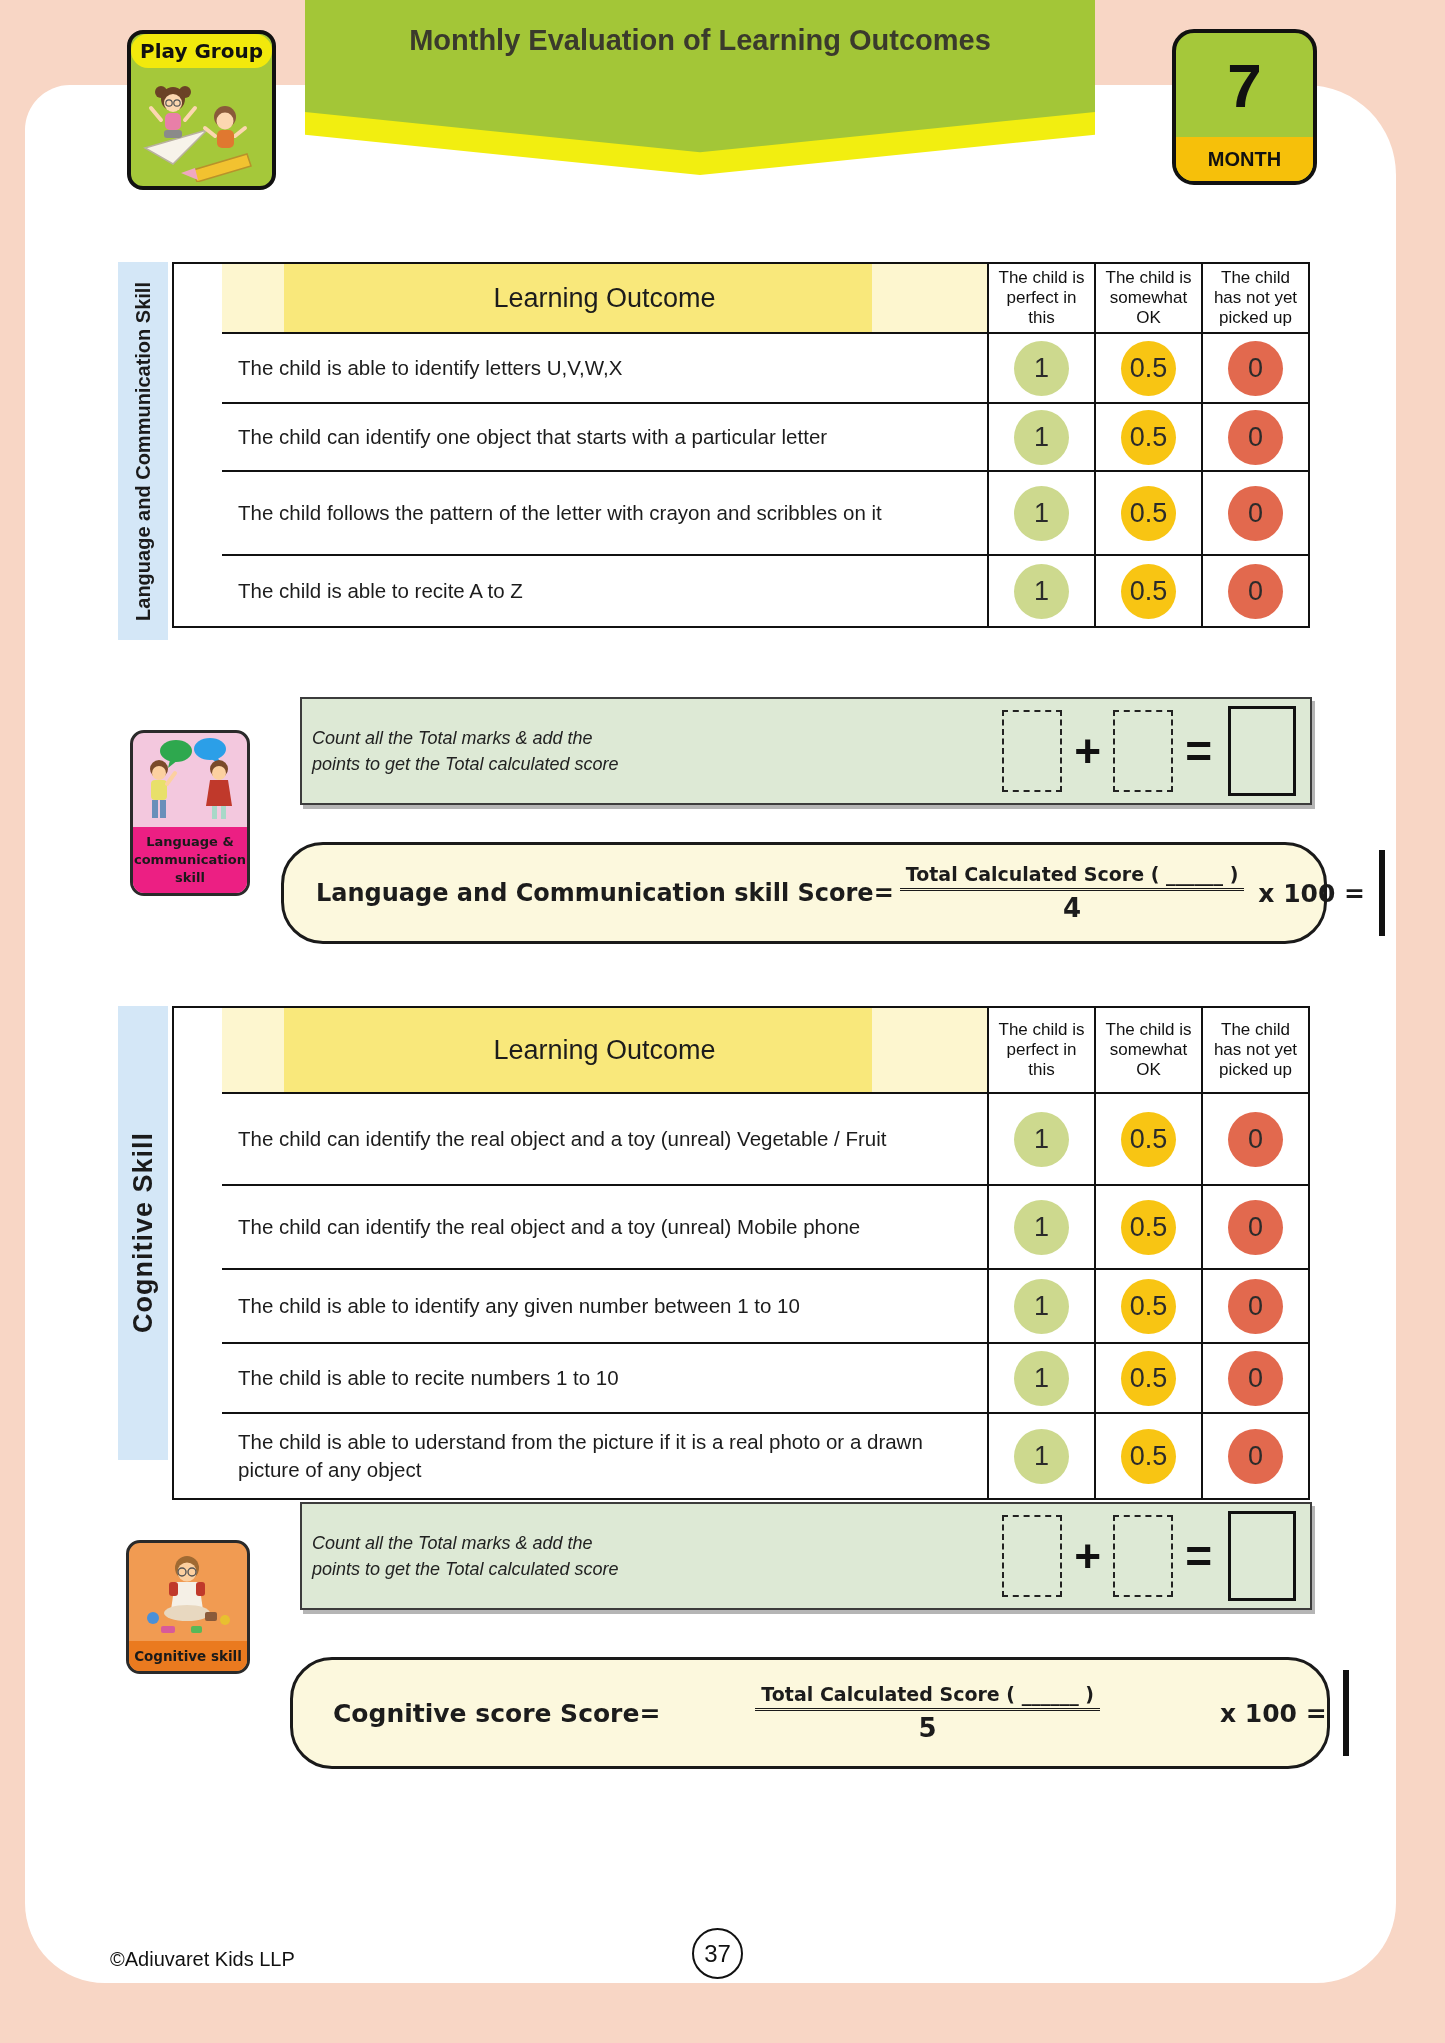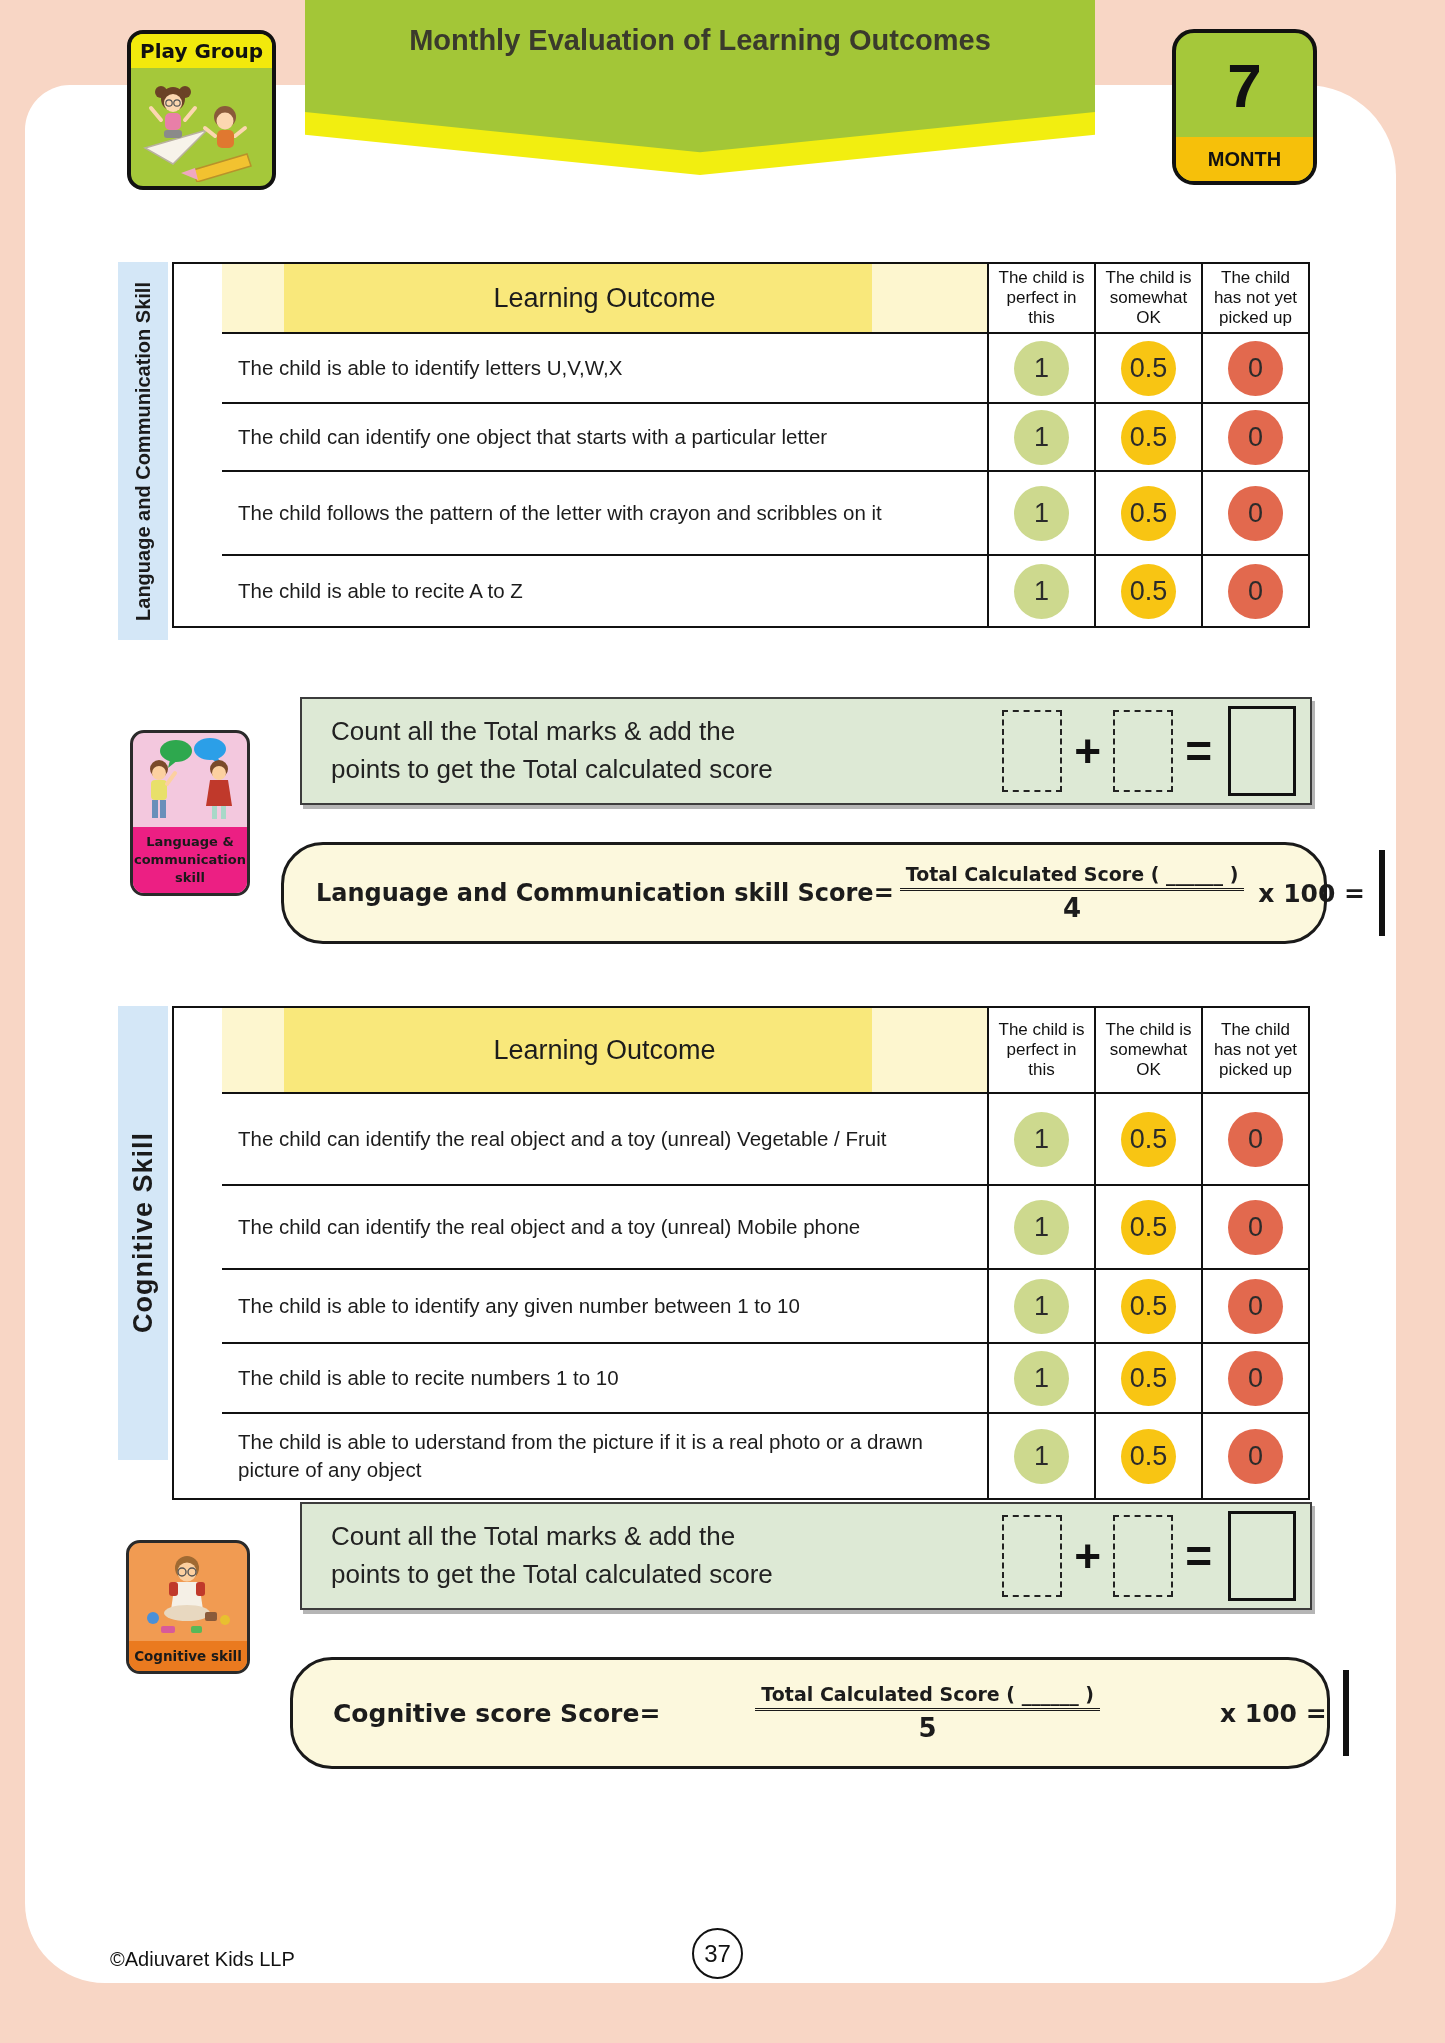--- a/index.html
+++ b/index.html
@@ -5,21 +5,21 @@
   html,body{margin:0;padding:0;}
   body{font-family:"Liberation Sans",sans-serif;background:#e9e9e9;}
   .page{position:relative;width:1445px;height:2043px;background:#f8d6c5;overflow:hidden;}
   .card{position:absolute;left:25px;top:85px;width:1371px;height:1898px;background:#ffffff;
         border-radius:45px 90px 80px 80px;}
 
   
   .play-badge{position:absolute;left:127px;top:30px;width:141px;height:152px;background:#a5c83a;
       border:4px solid #111;border-radius:16px;overflow:hidden;z-index:5;}
   .play-badge .strip{height:34px;background:#f2e90c;display:flex;align-items:center;justify-content:center;
-      font-size:20px;font-weight:700;color:#111;font-family:"DejaVu Sans",sans-serif;}
+      font-size:20px;font-weight:700;color:#111;font-family:"DejaVu Sans",sans-serif;border-radius:17px;}
   .play-badge svg{display:block;margin-top:2px;}
 
   .banner{position:absolute;left:305px;top:0;width:790px;height:175px;z-index:3;}
   .banner .yellow{position:absolute;inset:0;background:#f2ee10;
       clip-path:polygon(0 0,100% 0,100% 77%,50% 100%,0 77%);}
   .banner .green{position:absolute;inset:0;background:#a3c637;
       clip-path:polygon(0 0,100% 0,100% 64%,50% 87%,0 64%);}
   .banner .titles{position:absolute;left:0;top:18px;width:100%;text-align:center;color:#3a3a2c;
       font-size:29px;font-weight:700;line-height:1.55;}
 
@@ -60,21 +60,21 @@
   .c1{background:#cdd98e;}
   .c05{background:#f8c513;}
   .c0{background:#e2694e;}
 
   
   .count-box{position:absolute;left:300px;width:1012px;height:108px;background:#dde9d5;
       border:2px solid #3c3c3c;box-sizing:border-box;box-shadow:3px 4px 0 rgba(90,90,90,.45);
       display:flex;align-items:center;}
   .cb1{top:697px;}
   .cb2{top:1502px;}
-  .count-text{margin-left:29px;font-size:26px;color:#222;line-height:1.45;flex:1;}
+  .count-text{margin-left:10px;font-size:18px;color:#222;line-height:1.45;flex:1;font-style:italic;}
   .count-inputs{display:flex;align-items:center;margin-right:14px;}
   .dash-box{width:56px;height:78px;border:2.5px dashed #222;background:transparent;}
   .op{font-size:46px;font-weight:700;color:#111;margin:0 12px;line-height:1;}
   .solid-box{width:62px;height:84px;border:3.5px solid #111;background:#dde9d5;margin-left:4px;}
 
   
   .icon-card{position:absolute;border:3px solid #2a2a2a;border-radius:14px;overflow:hidden;z-index:4;
       display:flex;flex-direction:column;}
   .icon-card .art{flex:1;display:flex;align-items:center;justify-content:center;}
   .icon-card .cap{display:flex;flex-direction:column;align-items:center;justify-content:center;

